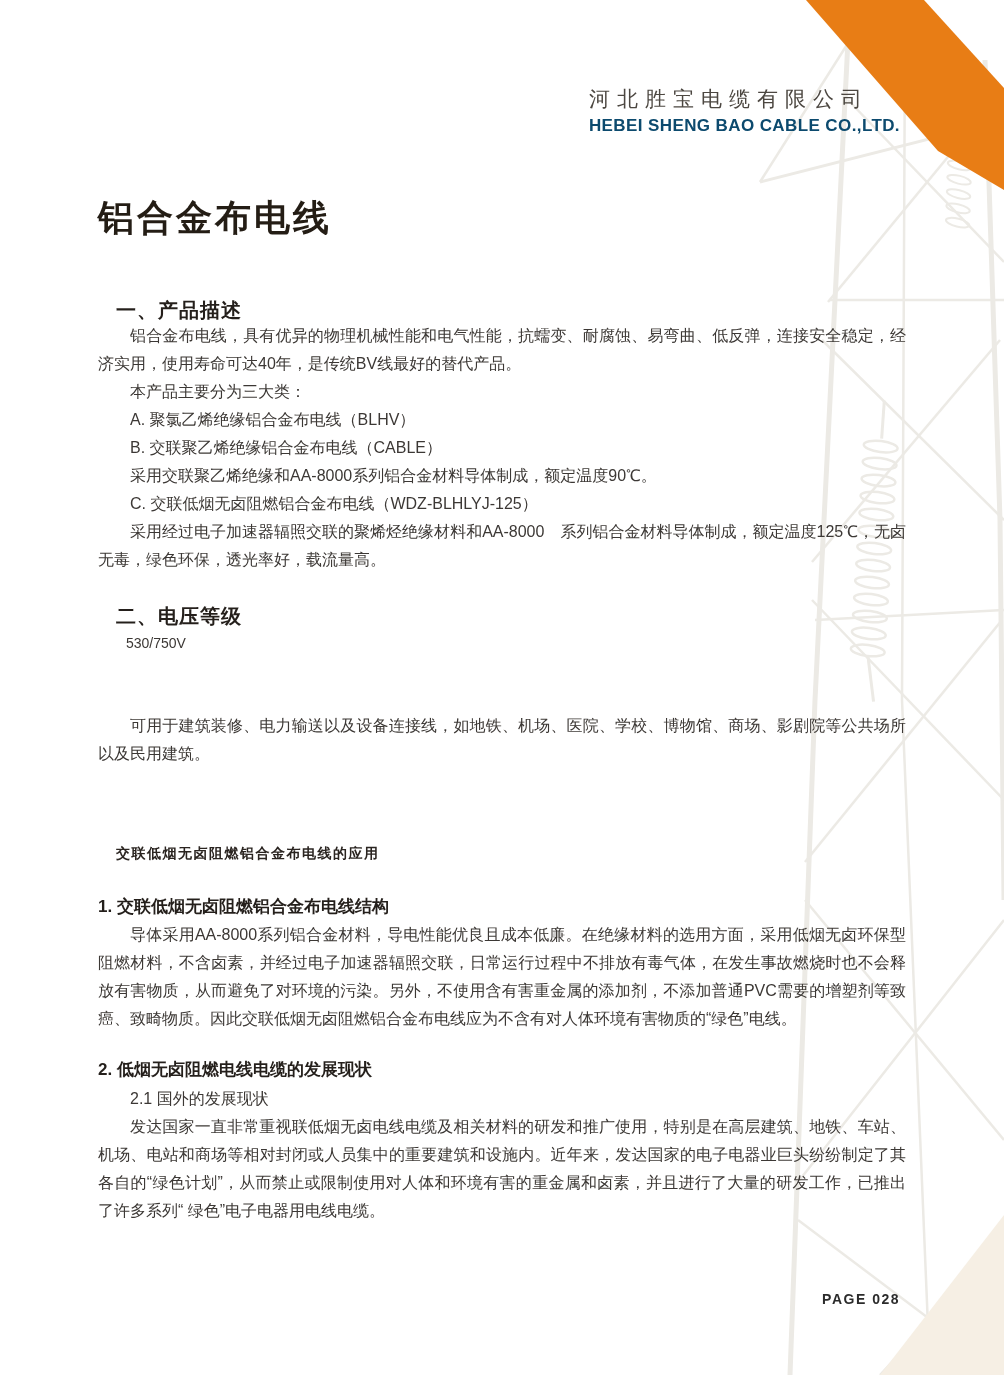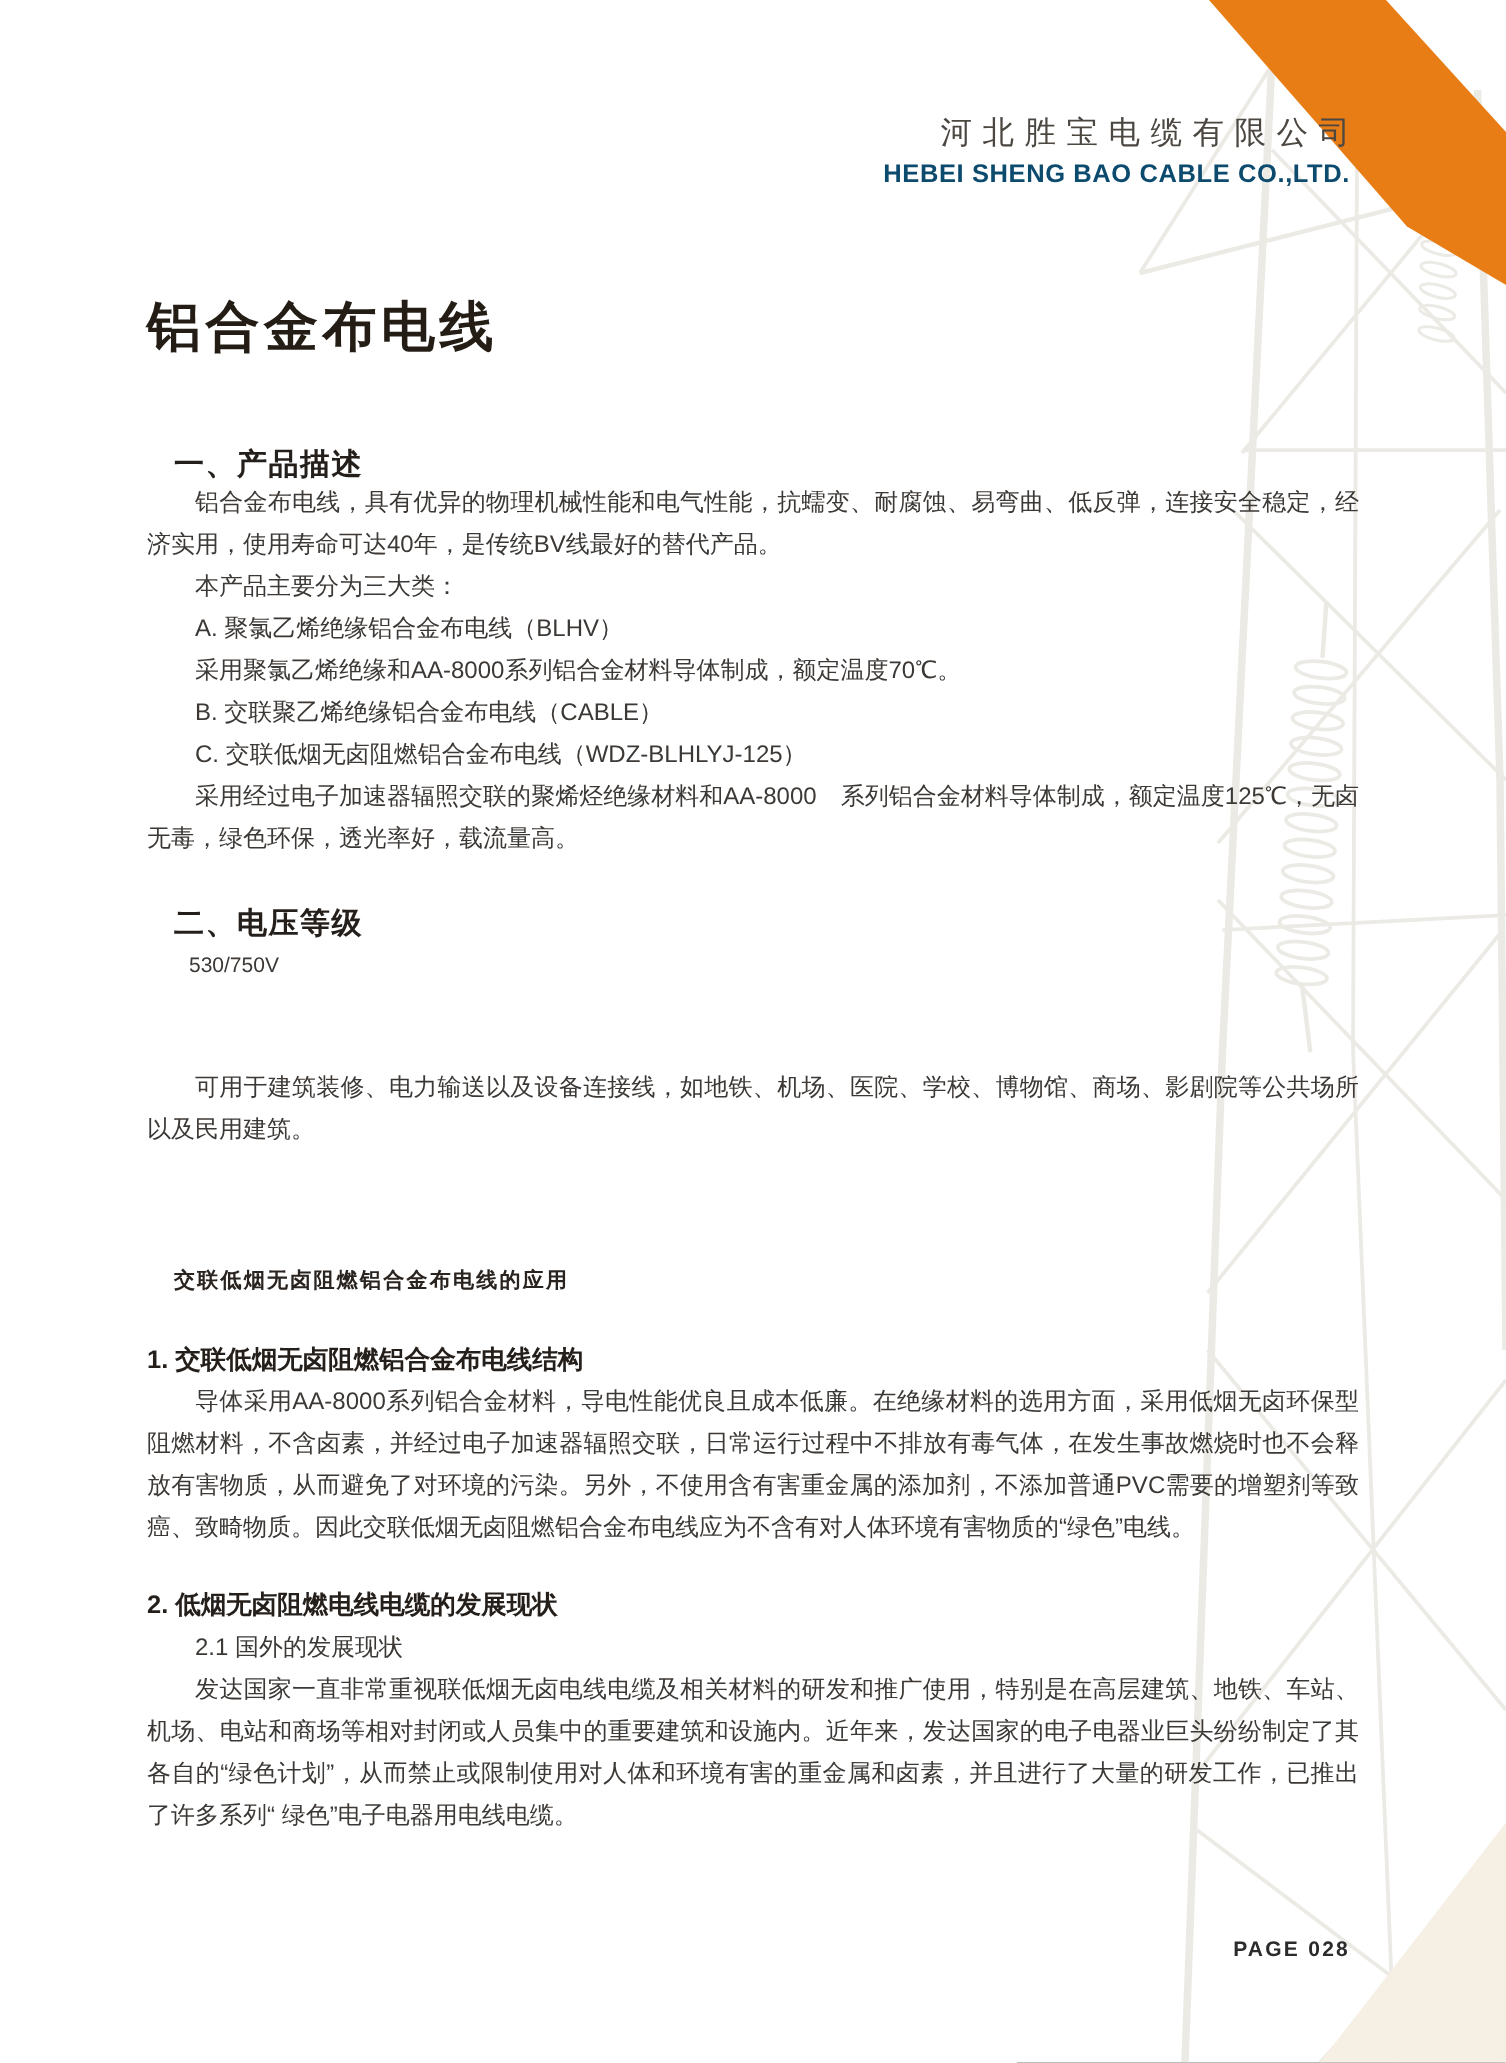--- a/index.html
+++ b/index.html
@@ -8,22 +8,22 @@
     width:1004px;height:1375px;
     margin:0 auto;
     background:#ffffff;
     overflow:hidden;
     font-family:"Liberation Sans", sans-serif;
     color:#3c3835;
   }
   .bg-svg{position:absolute;top:0;left:0;z-index:0;}
 
   .company-header{
-    position:absolute;top:76px;right:104px;
-    text-align:right;z-index:1;
+    position:absolute;top:86px;right:104px;
+    text-align:left;z-index:1;
   }
   .company-cn{
     font-size:21px;font-weight:400;color:#4c4741;
     letter-spacing:7px;margin-right:-7px;line-height:26px;
   }
   .company-en{
     font-size:17px;font-weight:bold;color:#0c4a6e;
     letter-spacing:0.4px;margin-top:4px;line-height:20px;
   }
 
@@ -136,22 +136,22 @@
     <div class="company-en">HEBEI SHENG BAO CABLE CO.,LTD.</div>
   </div>
 
   <h1 class="page-title">铝合金布电线</h1>
 
   <h2 class="sec-heading" id="sec1-heading">一、产品描述</h2>
   <div class="sec-body" id="sec1-body">
       <p class="para">铝合金布电线，具有优异的物理机械性能和电气性能，抗蠕变、耐腐蚀、易弯曲、低反弹，连接安全稳定，经济实用，使用寿命可达40年，是传统BV线最好的替代产品。</p>
       <p class="para">本产品主要分为三大类：</p>
       <p class="para">A. 聚氯乙烯绝缘铝合金布电线（BLHV）</p>
-      <p class="para">采用聚氯乙烯绝缘和AA-8000系列铝合金材料导体制成，额定温度70℃。</p>
       <p class="para">B. 交联聚乙烯绝缘铝合金布电线（CABLE）</p>
+      <p class="para">采用交联聚乙烯绝缘和AA-8000系列铝合金材料导体制成，额定温度90℃。</p>
       <p class="para">C. 交联低烟无卤阻燃铝合金布电线（WDZ-BLHLYJ-125）</p>
       <p class="para">采用经过电子加速器辐照交联的聚烯烃绝缘材料和AA-8000　系列铝合金材料导体制成，额定温度125℃，无卤无毒，绿色环保，透光率好，载流量高。</p>
     </div>
 
   <h2 class="sec-heading" id="sec2-heading">二、电压等级</h2>
   <div class="sec-body" id="sec2-body">
       <p class="para">530/750V</p>
     </div>
 
   <div class="sec-body" id="sec3-body">

